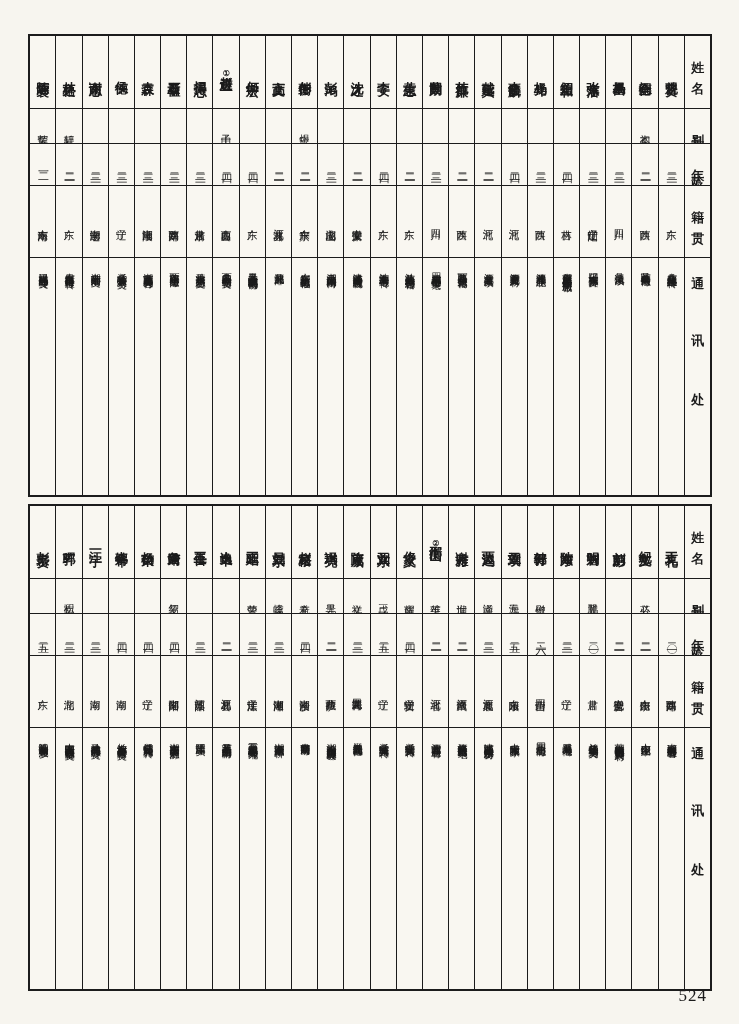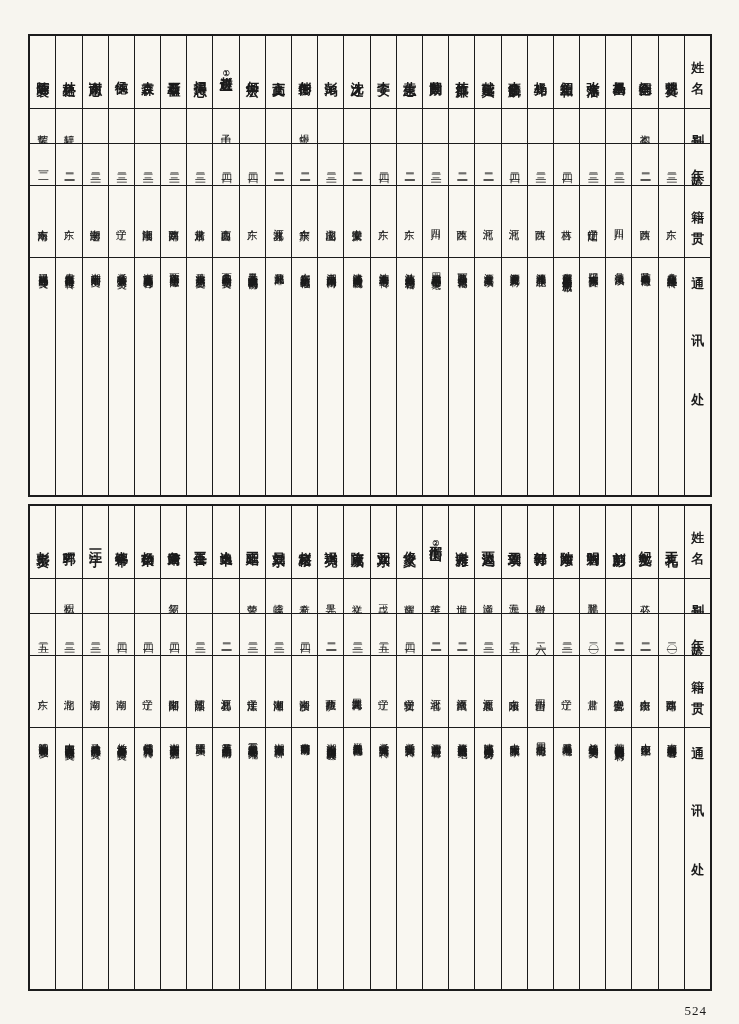--- a/index.html
+++ b/index.html
@@ -62,22 +62,22 @@
   .v-addr  { font-size: 10px; letter-spacing: 0.5px; max-height: 100%; }
   .marker  { font-size: 8px; display: inline; }
   .hcell .vtext { font-weight: bold; font-size: 13px; }
   .h-name   { letter-spacing: 1.6em; }
   .h-alias  { letter-spacing: 0.15em; }
   .h-age    { letter-spacing: 0.4em; }
   .h-native { letter-spacing: 1.6em; }
   .h-addr   { letter-spacing: 4.5em; }
   .page-number {
     position: absolute;
-    right: 32px; bottom: 5px;
-    font-size: 13px;
+    right: 32px; bottom: 18px;
+    font-size: 17px;
     letter-spacing: 1px;
   }
 </style>
 </head>
 <body>
 
 <div class="page">
   <div class="tables">
     <div class="table t1">
         <div class="col">

